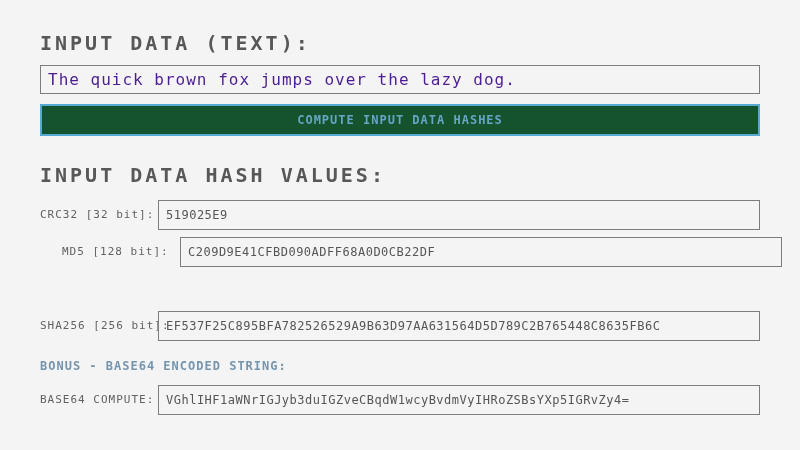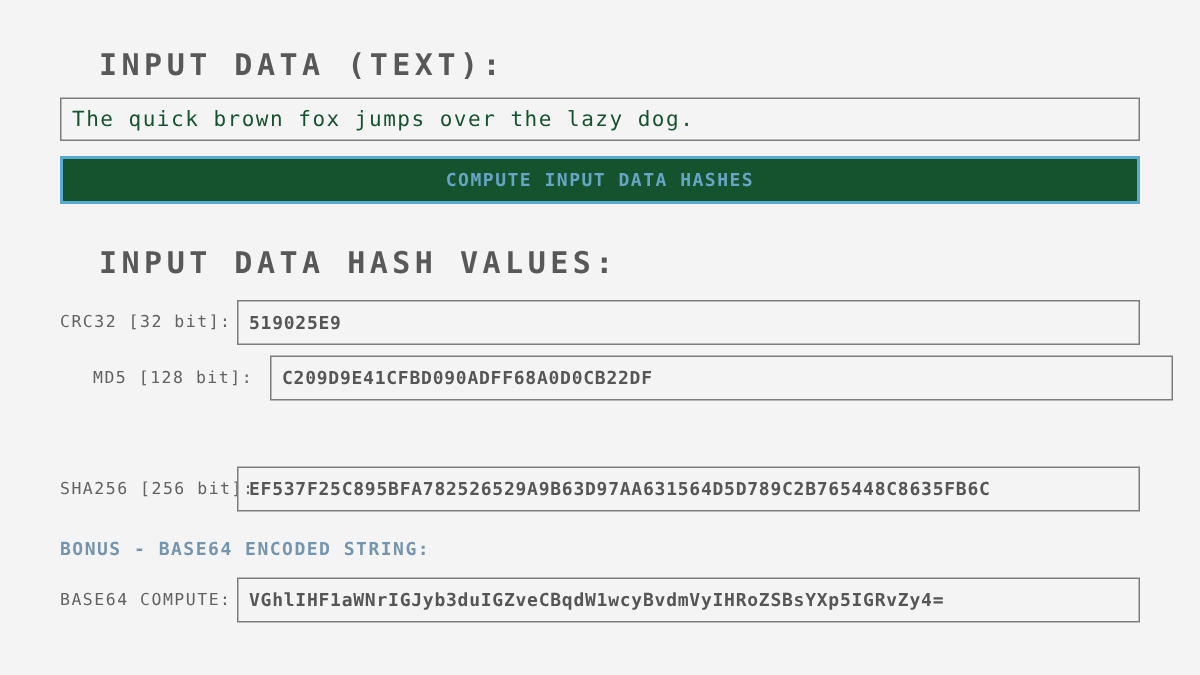--- a/index.html
+++ b/index.html
@@ -10,32 +10,31 @@
     overflow: hidden;
   }
   .page { position: relative; width: 800px; height: 450px; }
 
   .h-title {
     position: absolute; left: 40px;
     color: #585858;
     font-size: 20px; font-weight: bold;
     letter-spacing: 3px;
     white-space: nowrap;
-    margin-left: 26px;
   }
   #title-input { top: 31px; }
   #title-hashes { top: 163px; }
 
   .text-field {
     position: absolute;
     border: 1px solid #7d7d7d;
     background: #f4f4f4;
-    color: #14532d;
+    color: #4c1d95;
     font-family: "DejaVu Sans Mono", "Liberation Mono", monospace;
-    font-size: 14px;
+    font-size: 16px;
     letter-spacing: 1px;
     padding-left: 7px;
     outline: none;
   }
   #main-input {
     left: 40px; top: 65px; width: 720px; height: 29px;
   }
 
   .compute-btn {
     position: absolute; left: 40px; top: 104px;
@@ -55,21 +54,21 @@
     height: 30px; line-height: 30px;
     color: #626262; font-size: 11px; letter-spacing: 1px;
     white-space: nowrap;
   }
   .hash-row .row-value {
     position: absolute; left: 158px; top: 0;
     width: 602px; height: 30px; line-height: 28px;
     border: 1px solid #7d7d7d;
     color: #565656; font-size: 12px; letter-spacing: 0.5px;
     padding-left: 7px;
-    white-space: nowrap; overflow: hidden; font-weight: bold;
+    white-space: nowrap; overflow: hidden;
   }
   #row-crc32  { top: 200px; }
   #row-md5    { top: 237px; margin-left: 22px; }
   #row-sha1   { top: 274px; }
   #row-sha256 { top: 311px; }
   #row-base64 { top: 385px; }
 
   .bonus-title {
     position: absolute; left: 40px; top: 359px;
     color: #7595ae; font-size: 12px; font-weight: bold;

